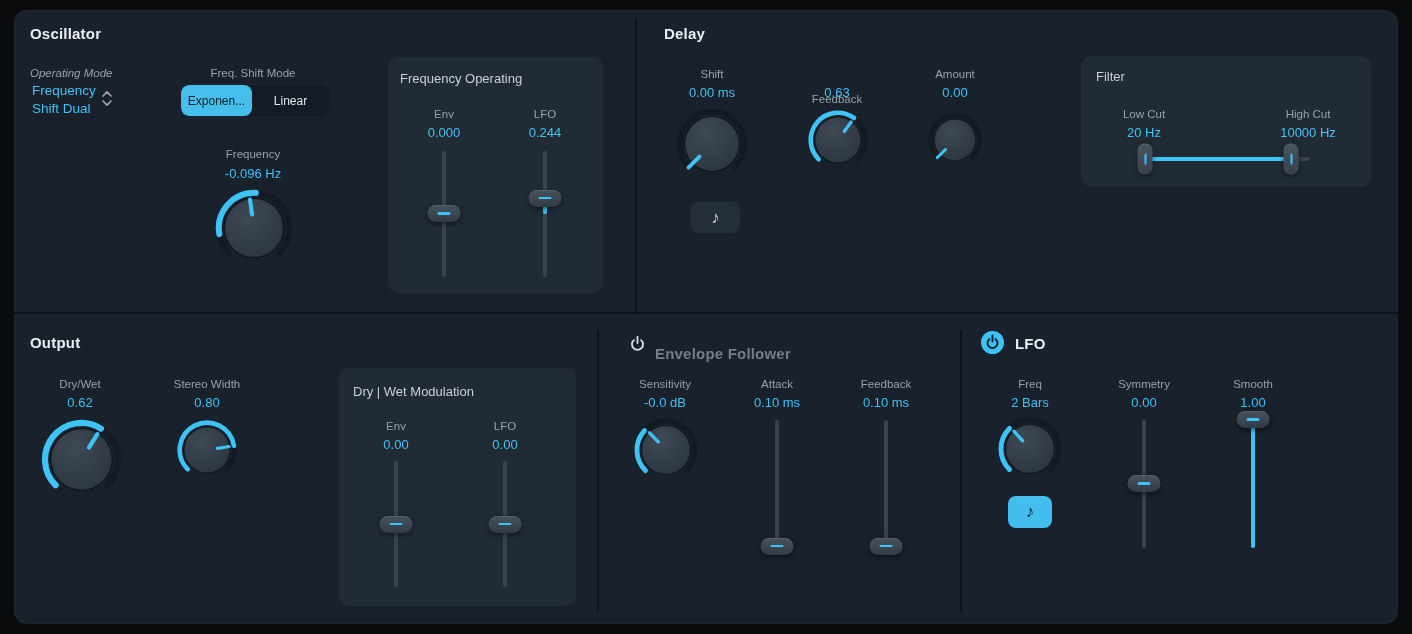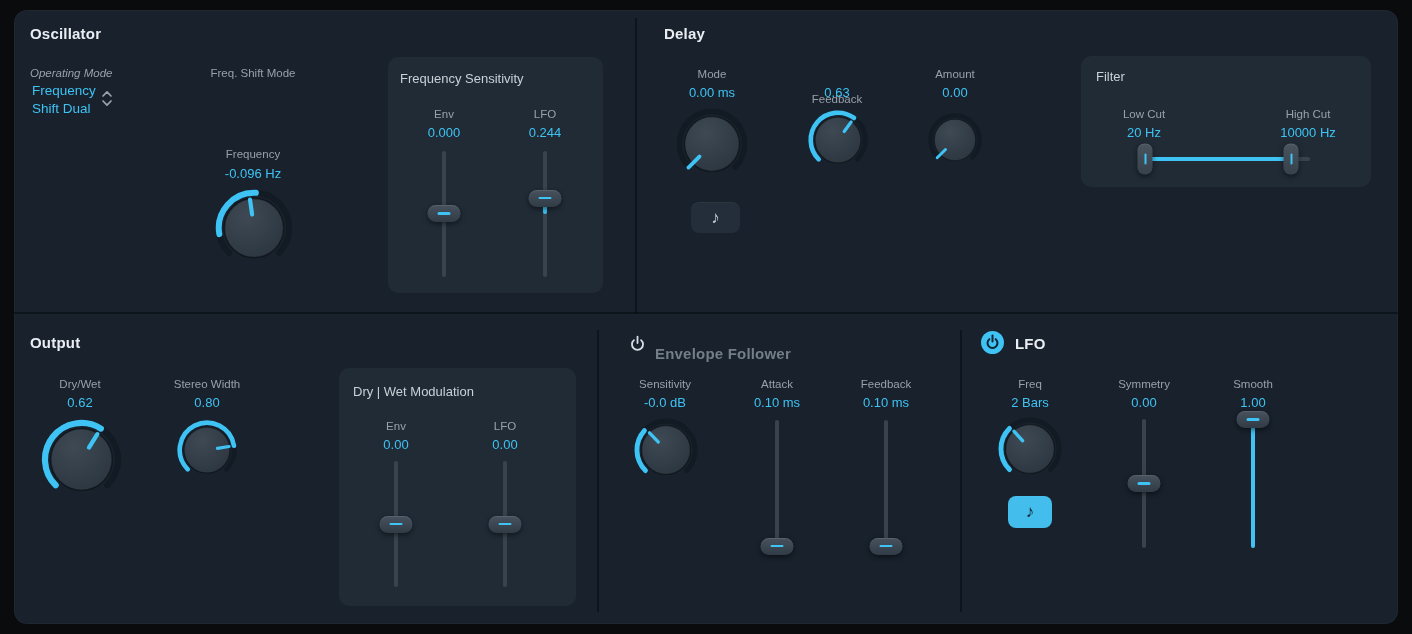--- a/index.html
+++ b/index.html
@@ -72,53 +72,57 @@
   <div class="abs dropdown" style="left:32px;top:82px;">
     <div class="val left" style="position:static;">Frequency</div>
     <div class="val left" style="position:static;">Shift Dual</div>
   </div>
   <svg class="abs" style="left:101px;top:89px;" width="12" height="19" viewBox="0 0 12 19">
     <polyline points="2,7 6,2.8 10,7" fill="none" stroke="#9AA3AB" stroke-width="1.7" stroke-linecap="round" stroke-linejoin="round"></polyline>
     <polyline points="2,12 6,16.2 10,12" fill="none" stroke="#9AA3AB" stroke-width="1.7" stroke-linecap="round" stroke-linejoin="round"></polyline>
   </svg>
 
   <div class="lbl" style="left:183px;top:67px;">Freq. Shift Mode</div>
+  <div class="segmented" style="left:181px;top:85px;width:148px;height:31px;">
+    <div class="seg-btn sel" style="width:71px;">Exponen...</div>
+    <div class="seg-btn" style="width:77px;">Linear</div>
+  </div>
 
   <div class="lbl" style="left:183px;top:148px;">Frequency</div>
   <div class="val" style="left:183px;top:166px;">-0.096 Hz</div>
   <div class="knob" style="left: 214px; top: 188px; width: 80px; height: 80px;"><svg width="80" height="80" viewBox="0 0 100 100">
         <path d="M 18.89 81.11 A 44 44 0 1 1 81.11 81.11" stroke="#121B24" stroke-width="7.5" fill="none" stroke-linecap="round"></path>
         <circle cx="50" cy="50" r="37" fill="url(#kb)" stroke="rgba(0,0,0,0.4)" stroke-width="2"></circle>
         <path d="M 6.67 57.64 A 44 44 0 0 1 52.30 6.06" stroke="#3EC3F4" stroke-width="7.5" fill="none" stroke-linecap="round"></path>
         <line x1="47.63" y1="33.17" x2="44.99" y2="14.35" stroke="#3EC3F4" stroke-width="5.2" stroke-linecap="round"></line>
       </svg></div>
 
   <div class="panel" style="left:388px;top:57px;width:215px;height:236px;"></div>
-  <div class="panel-title" style="left:400px;top:71px;">Frequency Sensitivity</div>
+  <div class="panel-title" style="left:400px;top:71px;">Frequency Operating</div>
   <div class="lbl" style="left:374px;top:108px;">Env</div>
   <div class="val" style="left:374px;top:125px;">0.000</div>
   <div class="vslider" style="left:424px;top:151px;height:126px;">
       <div class="track"></div>
       <div class="shandle" style="top:53.9px">
         <div class="sdash"></div>
       </div>
     </div>
   <div class="lbl" style="left:475px;top:108px;">LFO</div>
   <div class="val" style="left:475px;top:125px;">0.244</div>
   <div class="vslider" style="left:525px;top:151px;height:126px;">
       <div class="track"></div>
       <div class="sfill" style="top:47.1px;height:15.9px"></div>
       <div class="shandle" style="top:38.6px">
         <div class="sdash"></div>
       </div>
     </div>
 
   <div class="abs sec-title" style="left:664px;top:25px;">Delay</div>
 
-  <div class="lbl" style="left:642px;top:68px;">Mode</div>
+  <div class="lbl" style="left:642px;top:68px;">Shift</div>
   <div class="val" style="left:642px;top:85px;">0.00 ms</div>
   <div class="knob" style="left: 675px; top: 107px; width: 74px; height: 74px;"><svg width="74" height="74" viewBox="0 0 100 100">
         <path d="M 18.89 81.11 A 44 44 0 1 1 81.11 81.11" stroke="#121B24" stroke-width="7.5" fill="none" stroke-linecap="round"></path>
         <circle cx="50" cy="50" r="37" fill="url(#kb)" stroke="rgba(0,0,0,0.4)" stroke-width="2"></circle>
         <line x1="33.03" y1="66.97" x2="18.18" y2="81.82" stroke="#3EC3F4" stroke-width="5.2" stroke-linecap="round"></line>
       </svg></div>
 
   <div class="lbl" style="left:767px;top:68px;margin-top:25px;">Feedback</div>
   <div class="val" style="left:767px;top:85px;">0.63</div>
   <div class="knob" style="left: 807px; top: 109px; width: 62px; height: 62px;"><svg width="62" height="62" viewBox="0 0 100 100">

